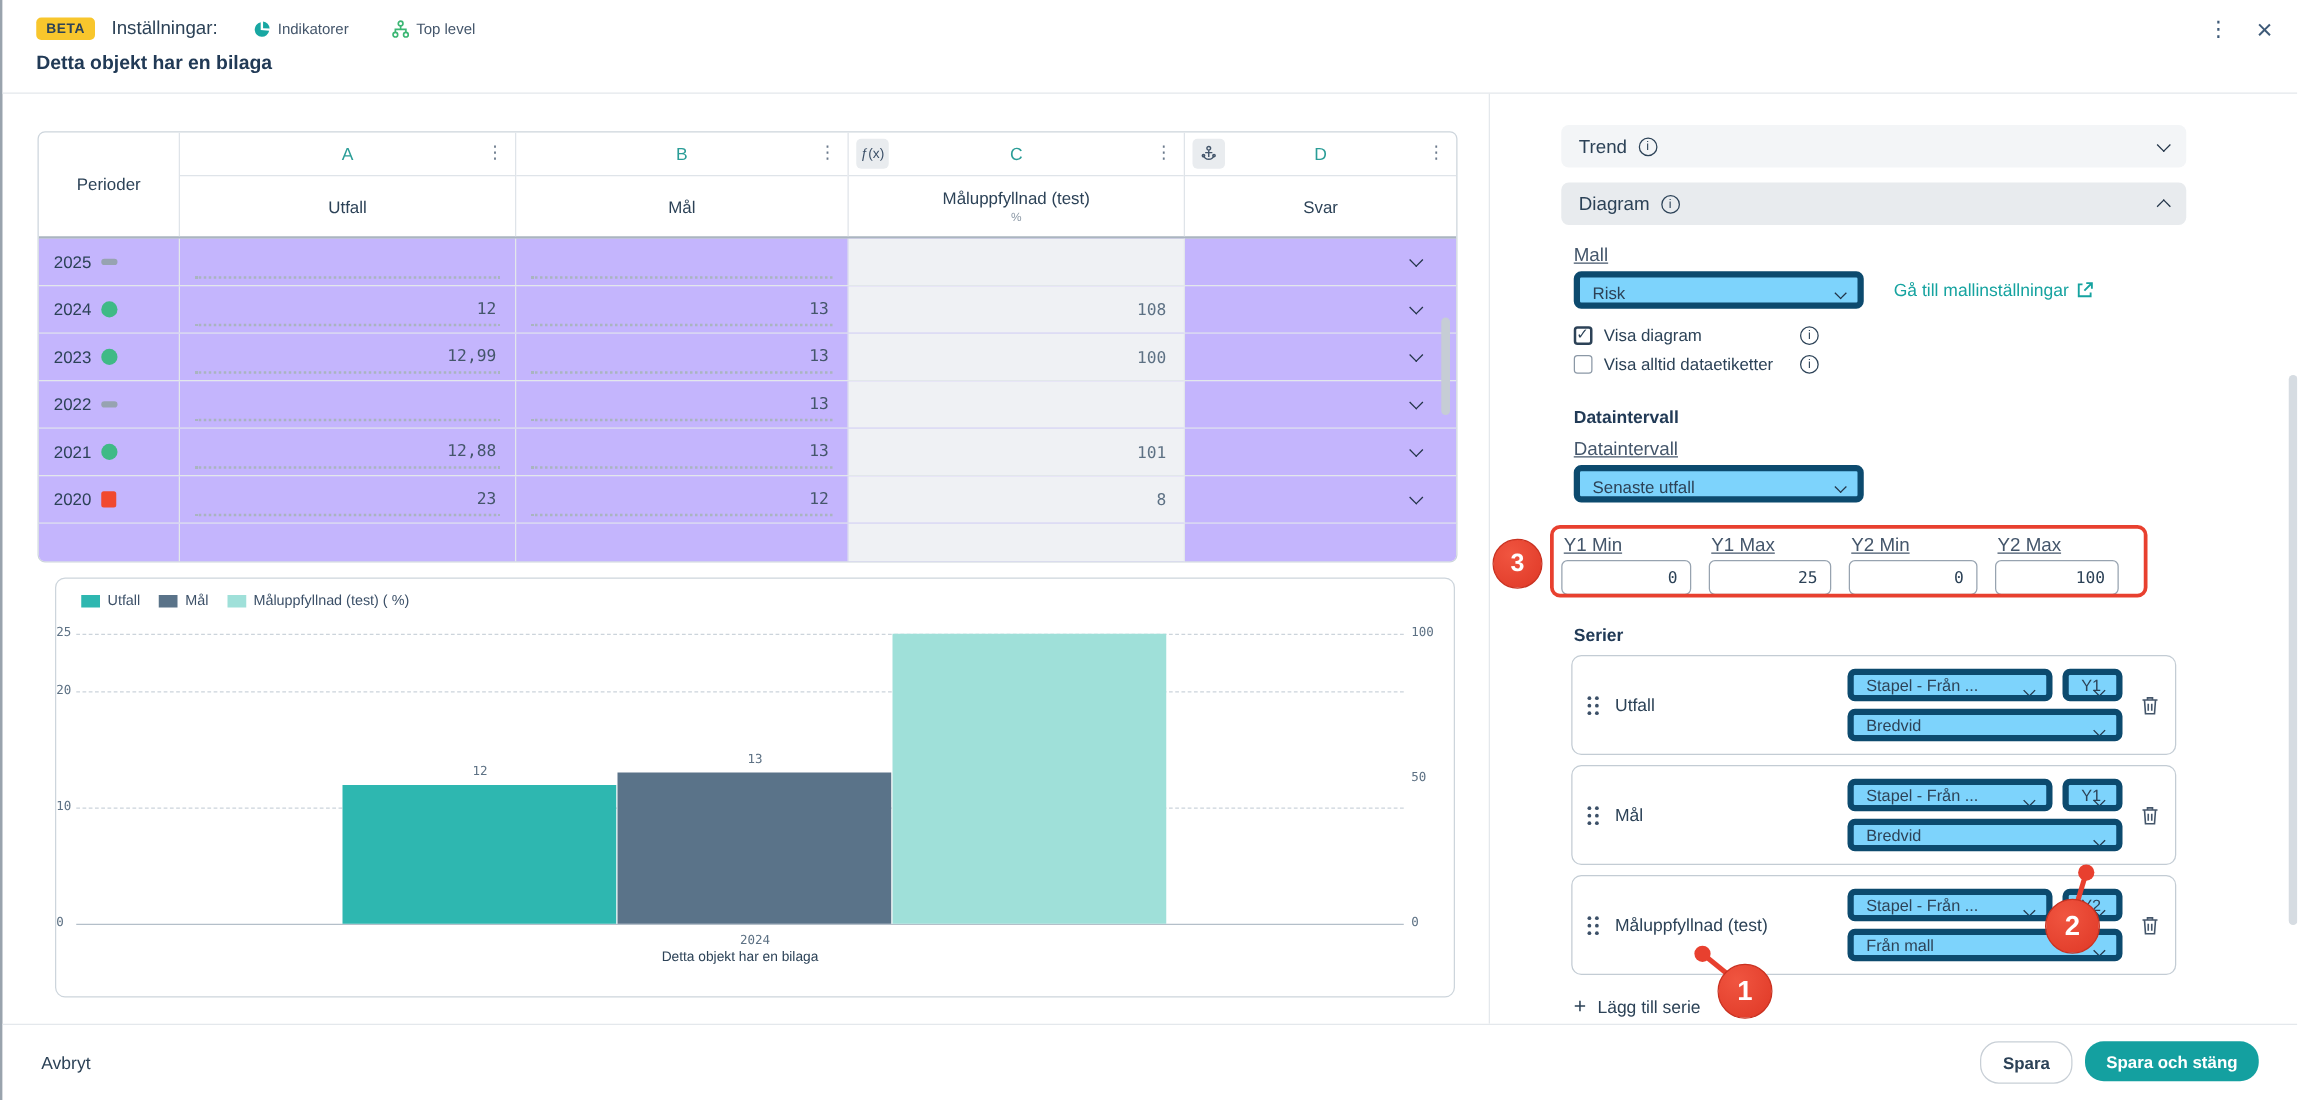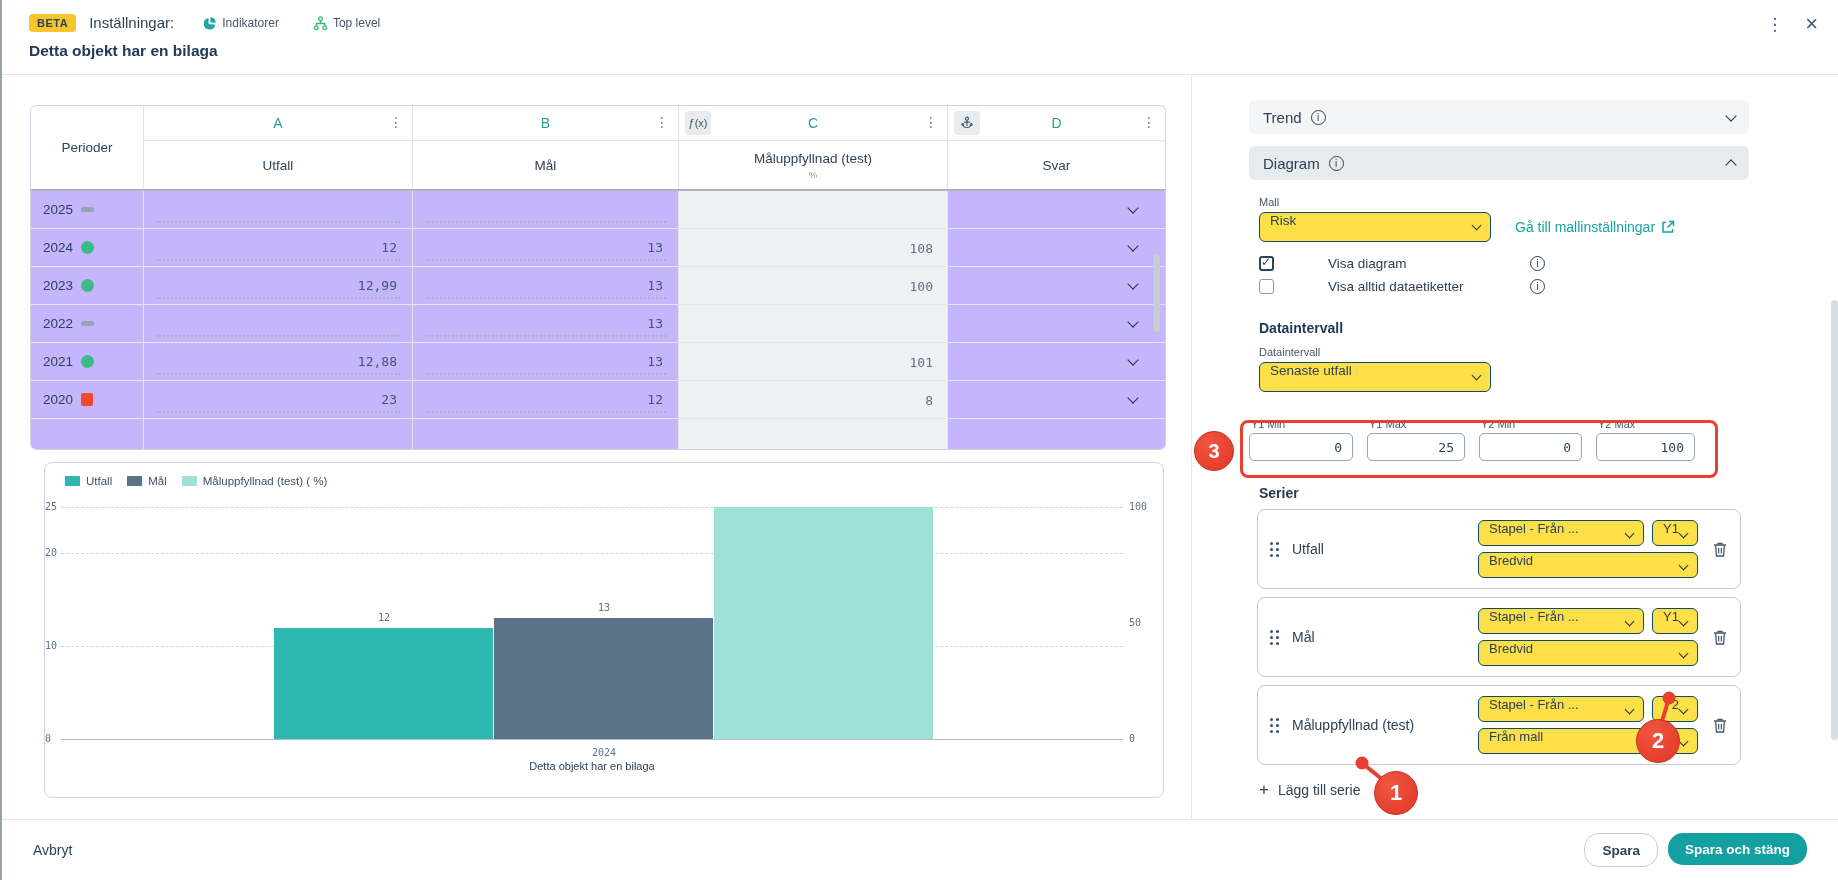--- a/index.html
+++ b/index.html
@@ -83,30 +83,30 @@
   .panel { position:absolute; left:1247px; top:100px; width:500px; font-size:14px; }
   .acc { height:34px; background:#f3f5f7; border-radius:6px; display:flex; align-items:center;
          padding:0 14px; font-size:15px; color:#2c4257; margin-bottom:12px; cursor:pointer; }
   .acc.open { background:#e8ebee; margin-bottom:0; }
   .acc .info { margin-left:9px; }
   .acc .chev { margin-left:auto; margin-top:-3px; }
   .acc .chev.up { transform:rotate(-135deg); margin-top:4px; }
   .info { width:15px; height:15px; border:1.3px solid #2c4257; border-radius:50%; display:inline-flex;
           align-items:center; justify-content:center; font-size:10px; color:#2c4257; flex:none; }
   .pcontent { padding-left:10px; }
-  .flabel { font-size:11px; color:#44566b; }
+  .flabel { font-size:15px; color:#44566b;text-decoration:underline; }
   .mt16{margin-top:16px} .mt4{margin-top:4px} .mt10{margin-top:10px}
   .selrow { display:flex; align-items:center; margin-top:4px; }
-  .sel { position:relative; height:30px; border:1px solid #0c4a6e; border-radius:6px; background:#fde047;
-         display:flex; align-items:flex-start; padding:0 28px 0 10px; font-size:13.5px; color:#2c4257;
+  .sel { position:relative; height:30px; border:5px solid #0c4a6e; border-radius:6px; background:#7dd3fc;
+         display:flex; align-items:flex-end; padding:0 28px 0 10px; font-size:13.5px; color:#2c4257;
          cursor:pointer; white-space:nowrap; overflow:hidden; }
   .sel .chev { position:absolute; right:10px; top:9px; width:7px; height:7px; border-width:1.6px; }
   .sel.w232 { width:232px; }
   .tlink { margin-left:24px; color:#16a3a0; font-size:14px; display:flex; align-items:center; gap:6px; cursor:pointer; }
-  .cbrow { display:flex; align-items:flex-start; margin-top:14px;gap:45px; }
+  .cbrow { display:flex; align-items:flex-start; margin-top:14px; }
   .cbrow + .cbrow { margin-top:8px; }
   .cb { width:15px; height:15px; border:2px solid #2c4257; border-radius:3px; position:relative; flex:none; cursor:pointer; }
   .cb[data-checked="false"] { border:1.5px solid #8b98a6; }
   .cb[data-checked="true"]::after { content:"✓"; font-family:"DejaVu Sans", sans-serif; position:absolute;
         top:-3px; left:0px; font-size:12px; font-weight:700; color:#2c4257; }
   .cblabel { margin-left:9px; font-size:13.5px; width:157px; }
   .heading { font-weight:700; font-size:14px; color:#213a56; }
   .h-di { margin-top:26px; }
   .axes { display:flex; gap:14px; margin-top:26px; margin-left:-10px; }
   .axis { display:flex; flex-direction:column; }

